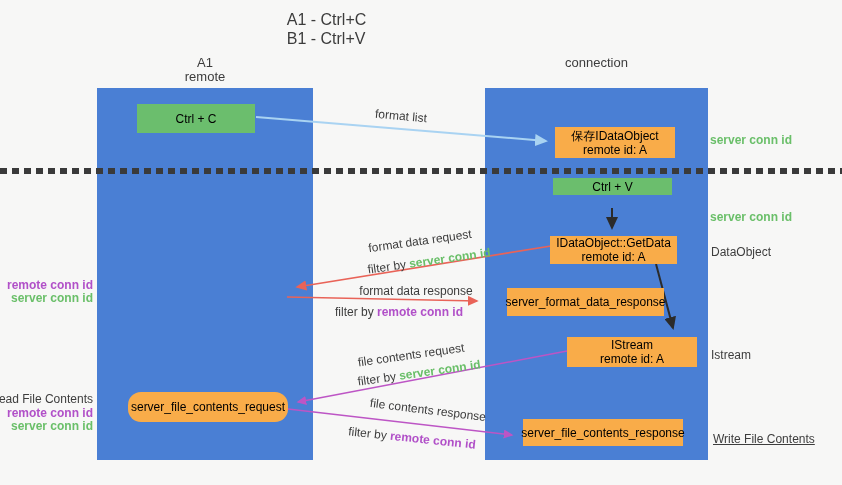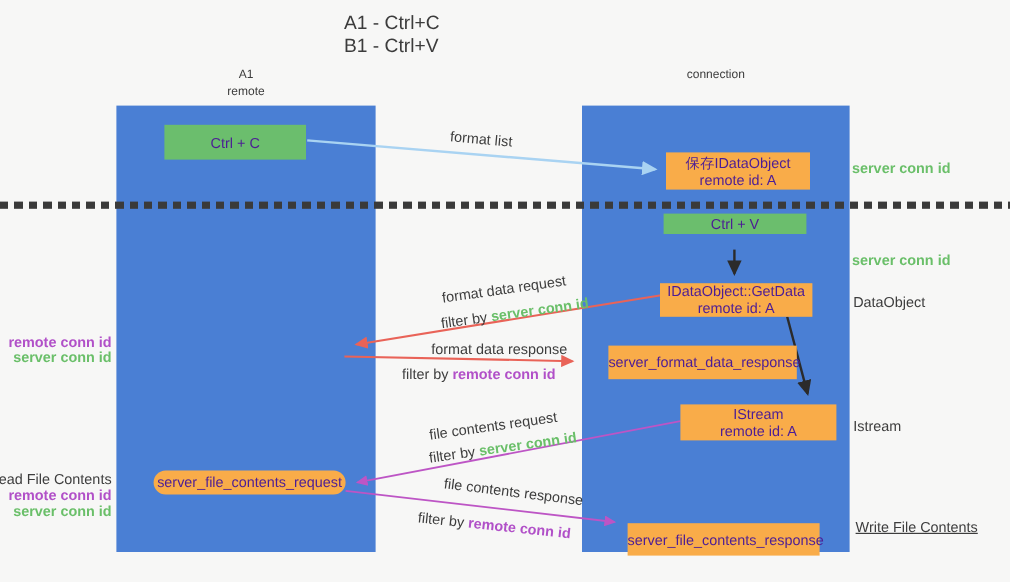--- a/index.html
+++ b/index.html
@@ -2,22 +2,22 @@
 <html><head>
 <meta charset="utf-8">
 <style>
   html,body{margin:0;padding:0;}
   body{font-family:"Liberation Sans",sans-serif;background:#f7f7f6;}
   #canvas{position:relative;width:842px;height:485px;background:#f7f7f6;overflow:hidden;}
   .abs{position:absolute;}
   .title-wrap{left:0;top:10px;width:675px;text-align:center;color:#3c3c3c;}
   .title-inner{display:inline-block;text-align:left;font-size:16px;line-height:19px;margin-left:-22px;}
   .lane{background:#4a7fd4;}
-  .lane-header{text-align:center;font-size:10px;line-height:14px;color:#3c3c3c;}
-  .node{color:#4c1d95;font-size:12px;text-align:center;display:flex;flex-direction:column;justify-content:center;box-sizing:border-box;}
+  .lane-header{text-align:center;font-size:13px;line-height:14px;color:#3c3c3c;}
+  .node{color:#000000;font-size:12px;text-align:center;display:flex;flex-direction:column;justify-content:center;box-sizing:border-box;align-items:center;}
   .node-green{background:#6bbe6d;}
   .node-orange{background:#f9ac49;}
   .node .l2{font-size:12px;}
   .edge-label{white-space:nowrap;font-size:12px;color:#3d3d3d;}
   .center{transform:translate(-50%,-50%);}
   .g{color:#6abf69;font-weight:bold;}
   .p{color:#b150c8;font-weight:bold;}
   .dark{color:#3d3d3d;}
   .side{font-size:12px;white-space:nowrap;}
   .side-bold{font-weight:bold;}
@@ -95,25 +95,25 @@
 
   <div class="abs node node-orange" style="left:507px;top:288px;width:157px;height:28px;">
     <div>server_format_data_response</div>
   </div>
 
   <div class="abs node node-orange" style="left:567px;top:337px;width:130px;height:30px;line-height:14px;">
     <div>IStream</div>
     <div class="l2">remote id: A</div>
   </div>
 
-  <div class="abs node node-orange" style="left:128px;top:392px;width:160px;height:20px;border-radius:13px;">
+  <div class="abs node node-orange" style="left:128px;top:392px;width:160px;height:30px;border-radius:13px;">
     <div>server_file_contents_request</div>
   </div>
 
-  <div class="abs node node-orange" style="left:523px;top:436px;width:160px;height:27px;">
+  <div class="abs node node-orange" style="left:523px;top:419px;width:160px;height:27px;">
     <div>server_file_contents_response</div>
   </div>
 
   <div class="abs edge-label center" style="left:401px;top:116px;transform:translate(-50%,-50%) rotate(5deg);">format list</div>
 
   <div class="abs edge-label center" style="left:420px;top:241px;transform:translate(-50%,-50%) rotate(-8deg);">format data request</div>
   <div class="abs edge-label center" style="left:429px;top:261px;transform:translate(-50%,-50%) rotate(-8deg);"><span class="dark">filter by </span><span class="g">server conn id</span></div>
 
   <div class="abs edge-label center" style="left:416px;top:291px;">format data response</div>
   <div class="abs edge-label center" style="left:399px;top:312px;"><span class="dark">filter by </span><span class="p">remote conn id</span></div>

